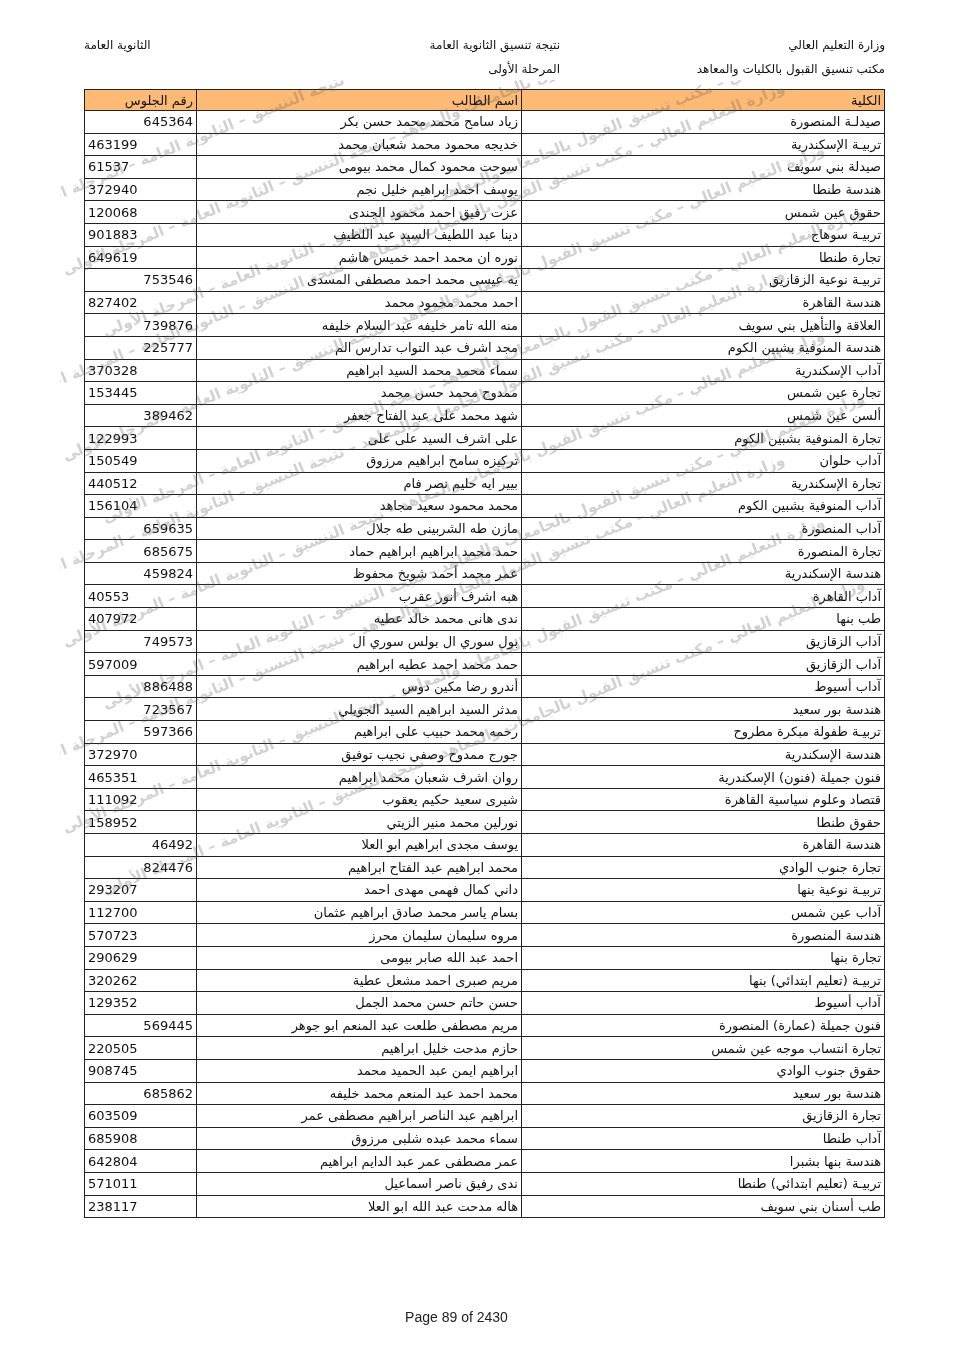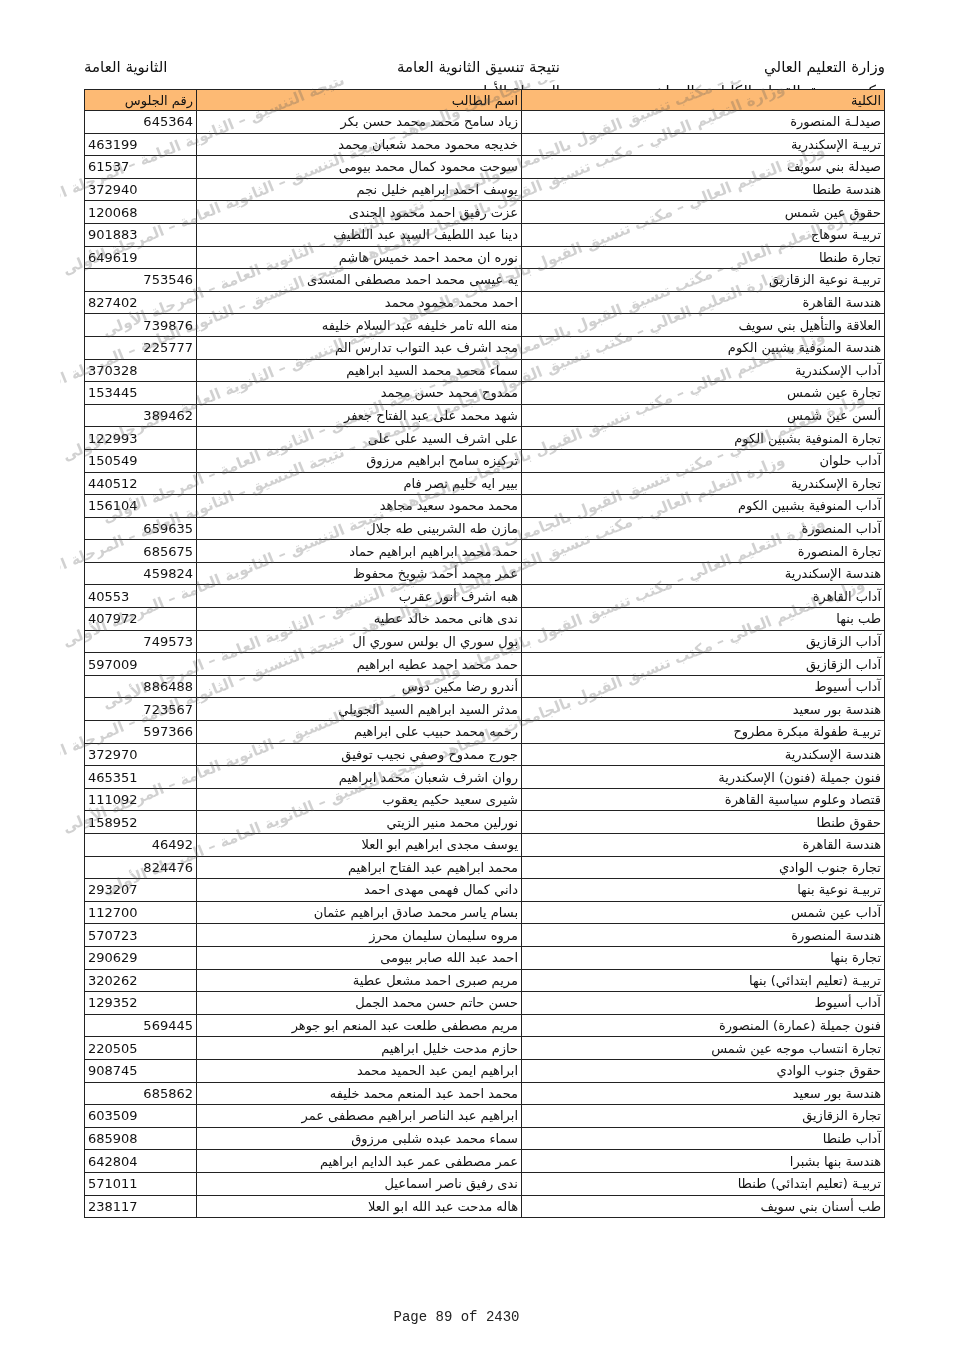--- a/index.html
+++ b/index.html
@@ -1,34 +1,34 @@
 <!DOCTYPE html>
 <html><head>
 <meta charset="utf-8">
 <style>
   html, body { margin:0; padding:0; background:#ffffff; }
   body { width:967px; height:1368px; position:relative; overflow:hidden; font-family:"DejaVu Sans", sans-serif; color:#111; }
-  .hdr { position:absolute; font-size:15px; white-space:nowrap; direction:rtl;margin-top:20px; }
+  .hdr { position:absolute; font-size:12px; white-space:nowrap; direction:rtl; }
   #h-ministry { right:82px; top:38px; }
   #h-office { right:82px; top:62px;text-align:right; }
   #h-title { left:410px; top:38px; width:150px; }
   #h-phase { left:410px; top:62px; width:150px; text-align:right; }
   #h-cert { left:84px; top:38px; }
   table.grid { position:absolute; left:84px; top:89px; width:800px; border-collapse:collapse; direction:rtl; table-layout:fixed; }
   table.grid th, table.grid td { border:1.3px solid #222; height:21.6px; padding:0 3px; font-size:13px; overflow:hidden; white-space:nowrap; font-weight:normal; }
   table.grid th { background:#fdba74; text-align:right; height:20px; }
   col.c-college { width:363px; }
   col.c-name { width:325px; }
   col.c-seat { width:112px; }
   td.college, td.name { text-align:right; }
   td.seat { direction:ltr; text-align:left; font-family:"DejaVu Sans", sans-serif; font-size:13.5px; }
   td.seat.r { text-align:right; }
   .wm { position:absolute; left:60px; top:80px; width:860px; height:820px; pointer-events:none; overflow:hidden; }
   .wm span { position:absolute; white-space:nowrap; color:rgba(90,90,90,0.28); font-size:15px; font-weight:bold; transform:rotate(-22deg); transform-origin:left top; direction:rtl; }
-  #footer { position:absolute; left:0; width:913px; top:1309px; text-align:center; font-family:Liberation Mono, monospace; font-size:14px; color:#222; }
+  #footer { position:absolute; left:0; width:913px; top:1309px; text-align:center; font-family:Liberation Sans, sans-serif; font-size:14px; color:#222; }
 </style>
 </head>
 <body>
 
 <div id="h-ministry" class="hdr">وزارة التعليم العالي</div>
 <div id="h-office" class="hdr">مكتب تنسيق القبول بالكليات والمعاهد</div>
 <div id="h-title" class="hdr">نتيجة تنسيق الثانوية العامة</div>
 <div id="h-phase" class="hdr">المرحلة الأولى</div>
 <div id="h-cert" class="hdr">الثانوية العامة</div>
 

